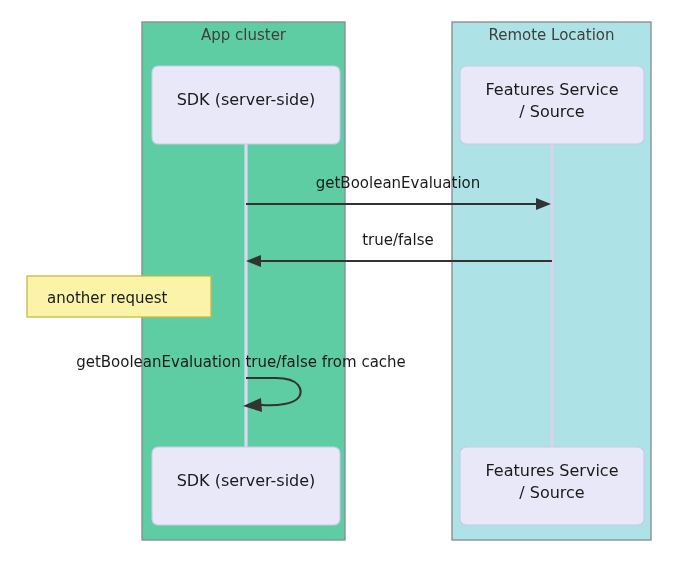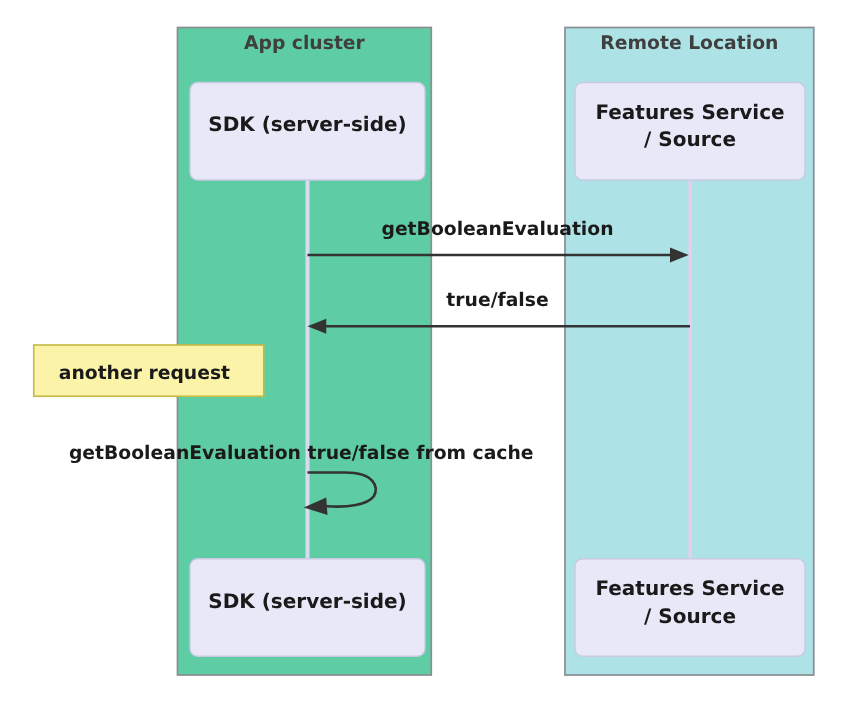--- a/index.html
+++ b/index.html
@@ -13,21 +13,20 @@
     position: relative;
     overflow: hidden;
     font-family: "DejaVu Sans", sans-serif;
   }
   #diagram-root {
     position: absolute;
     left: 0;
     top: 0;
     width: 690px;
     height: 561px;
-    font-weight: bold;
   }
   svg.diagram-canvas {
     position: absolute;
     left: 0;
     top: 0;
     width: 690px;
     height: 561px;
     display: block;
   }
   .group-box {

